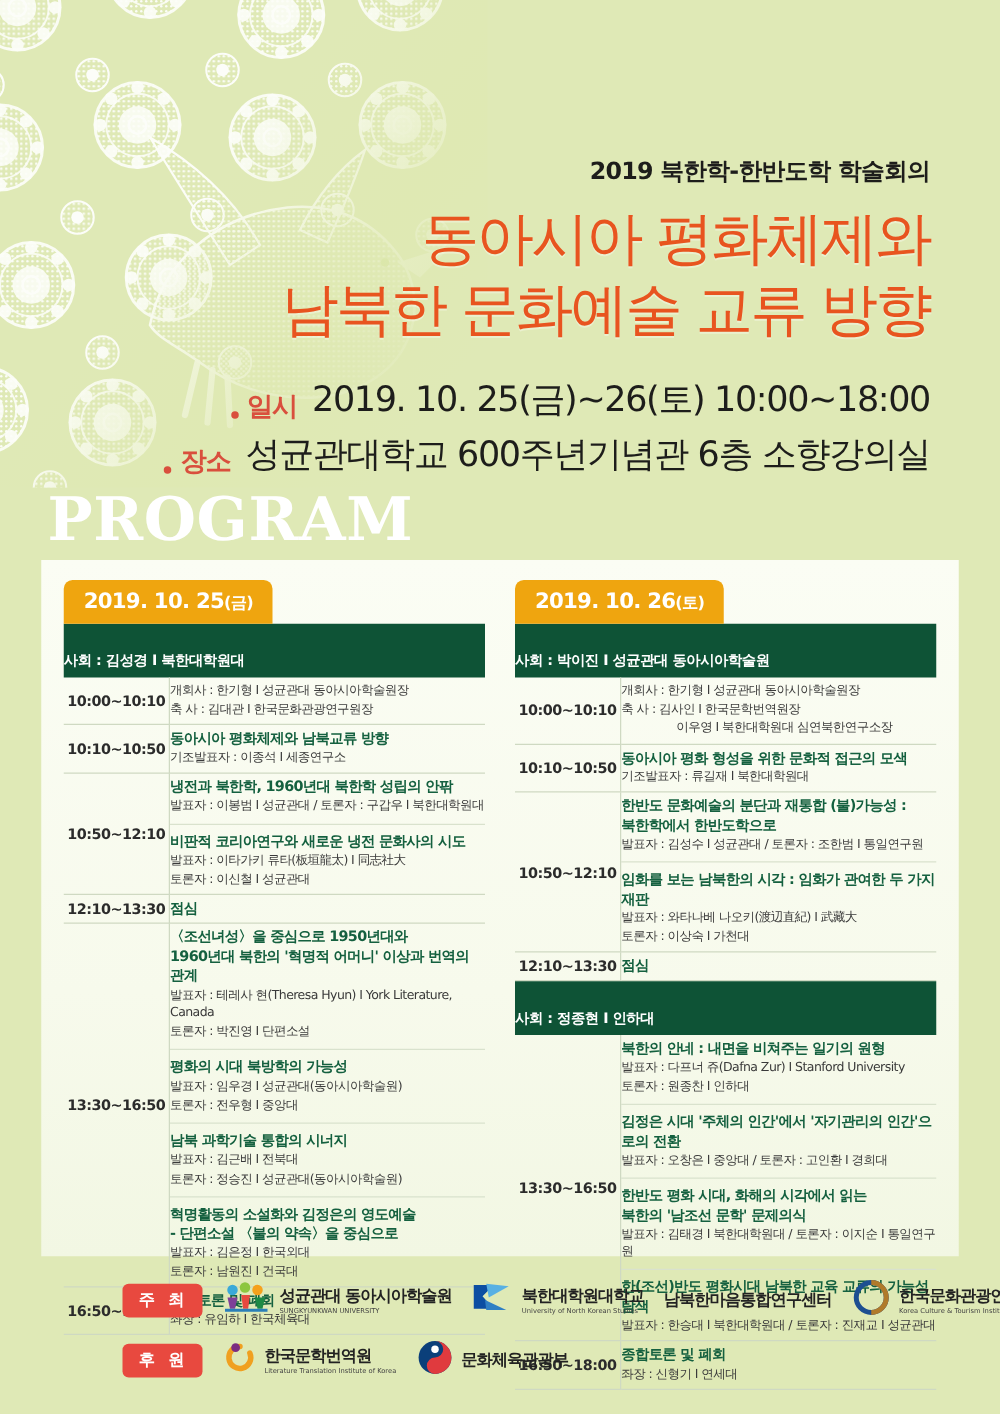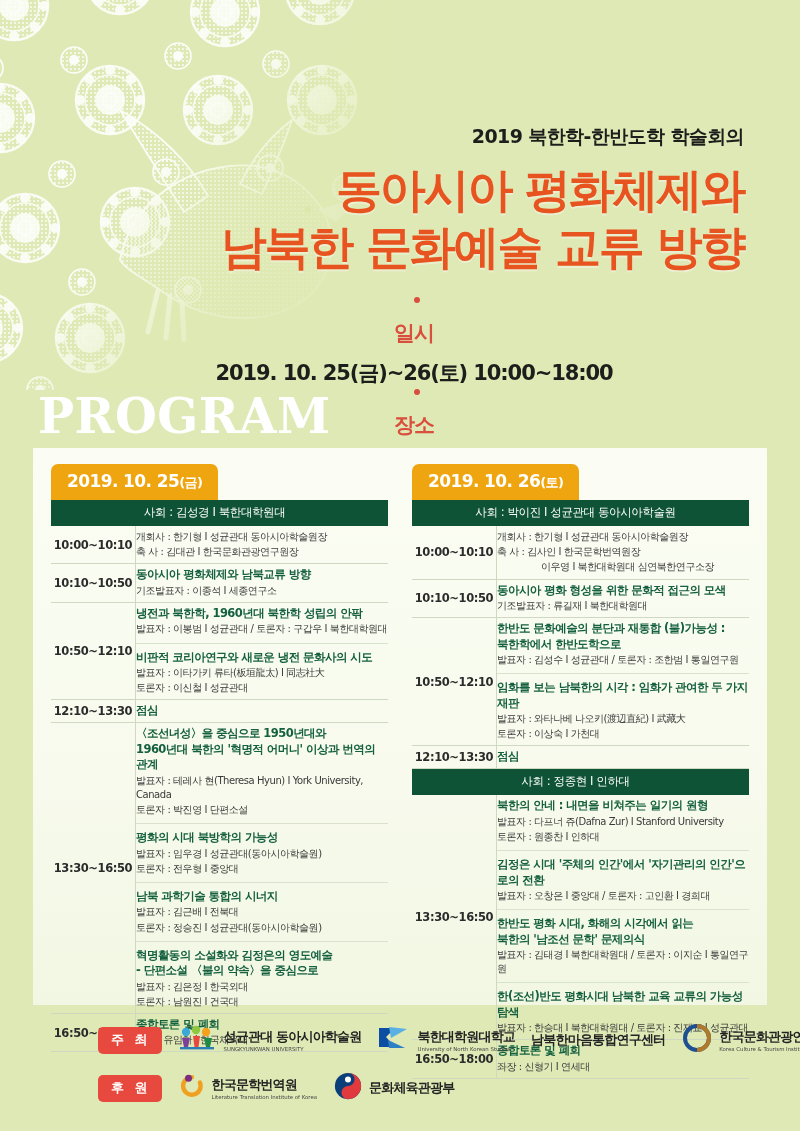--- a/index.html
+++ b/index.html
@@ -32,40 +32,40 @@
     pointer-events:none;
   }
 
   
   .head{position:absolute;right:56px;top:124px;text-align:right;width:660px;}
   .kicker{
     font-size:19px;font-weight:bold;color:#1d1d1b;letter-spacing:-.6px;
     margin:0 0 12px 0;
   }
   .maintitle{
-    font-size:46px;line-height:1.23;font-weight:bold;color:#e8541f;
+    font-size:46px;line-height:1.23;font-weight:normal;color:#e8541f;
     letter-spacing:-2.2px;margin:0;
     text-shadow:0 2px 0 rgba(255,255,255,.35);
   }
   .maintitle .l2{display:block;}
 
   .meta{margin-top:26px;}
   .meta-row{
-    display:flex;justify-content:flex-end;align-items:center;
-    gap:12px;margin-bottom:6px;flex-direction:column;
+    display:flex;justify-content:flex-end;align-items:flex-end;
+    gap:12px;margin-bottom:6px;
   }
   .meta-dot{
     width:6px;height:6px;border-radius:50%;background:#d94f3d;
     display:inline-block;margin-right:-5px;position:relative;top:-4px;
   }
   .meta-label{
     color:#d94f3d;font-weight:bold;font-size:21px;letter-spacing:-1px;
   }
   .meta-val{
-    color:#1d1d1b;font-weight:bold;font-size:21px;letter-spacing:-1.1px;
+    color:#1d1d1b;font-weight:normal;font-size:28px;letter-spacing:-1.1px;
   }
 
   
   .program-word{
     position:absolute;left:38px;top:392px;
     font-family:"DejaVu Serif","Liberation Serif",serif;
     font-size:48px;font-weight:bold;color:#ffffff;letter-spacing:.5px;
     line-height:1;
   }
 
@@ -82,22 +82,22 @@
   .daytab{
     display:inline-block;background:#efa50f;color:#ffffff;
     font-size:17px;font-weight:bold;letter-spacing:-.6px;
     padding:7px 16px 8px 16px;border-radius:7px 7px 0 0;
     margin-top:16px;
   }
   .daytab .dow{font-size:13px;}
 
   .chairbar{
     background:#0e5336;color:#ffffff;
-    font-size:11.5px;font-weight:normal;letter-spacing:-.4px;
-    text-align:center;padding:5px 10px 6px 0;
+    font-size:11.5px;font-weight:bold;letter-spacing:-.4px;
+    text-align:left;padding:22px 10px 6px 0;
     margin-bottom:0;
   }
 
   table.sched{width:100%;border-collapse:collapse;}
   table.sched td{
     vertical-align:middle;
     border-bottom:1px solid #cfd9c2;
     padding:0;
   }
   td.time{
@@ -274,21 +274,21 @@
               </td>
             </tr>
           </tbody>
         </table><table class="sched">
           <tbody>
             <tr>
               <td class="time">13:30~16:50</td>
               <td class="body">
                 <div class="sess">
                   <div class="st">〈조선녀성〉을 중심으로 1950년대와<br>1960년대 북한의 '혁명적 어머니' 이상과 번역의 관계</div>
-                  <div class="sl">발표자 : 테레사 현(Theresa Hyun) I York University, Canada</div>
+                  <div class="sl">발표자 : 테레사 현(Theresa Hyun) I York Literature, Canada</div>
                   <div class="sl">토론자 : 박진영 I 단편소설</div>
                 </div>
                 <div class="sess">
                   <div class="st">평화의 시대 북방학의 가능성</div>
                   <div class="sl">발표자 : 임우경 I 성균관대(동아시아학술원)</div>
                   <div class="sl">토론자 : 전우형 I 중앙대</div>
                 </div>
                 <div class="sess">
                   <div class="st">남북 과학기술 통합의 시너지</div>
                   <div class="sl">발표자 : 김근배 I 전북대</div>

